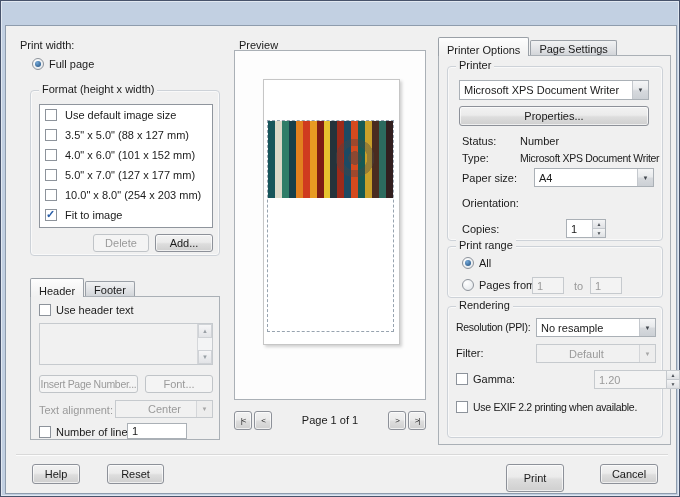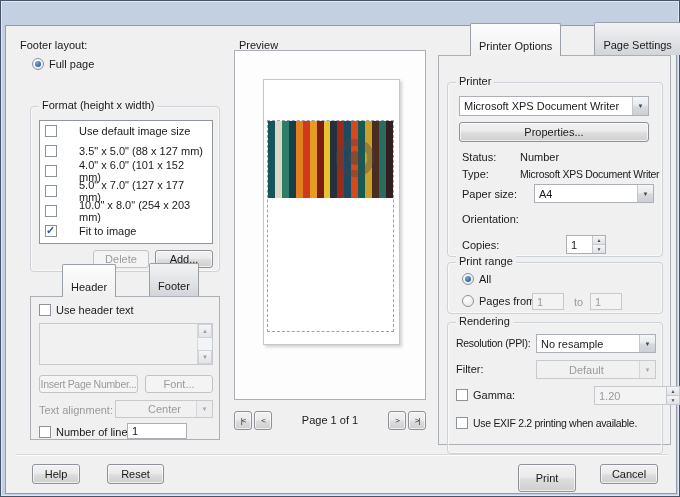--- a/index.html
+++ b/index.html
@@ -23,21 +23,21 @@
 
   .client { position:absolute; left:4px; top:24px; width:672px; height:469px;
             background:#f0f0f0; border:1px solid #8e9cad; }
 
   .label { position:absolute; white-space:nowrap; }
   .dim { color:#9a9a9a; }
   .tight { letter-spacing:-0.3px; font-size:10.5px; }
   .row { position:absolute; display:flex; align-items:center; gap:5px; white-space:nowrap; }
 
   .groupbox { position:absolute; border:1px solid #cdd2d8; border-radius:4px;
-              box-shadow: inset 0 0 0 1px rgba(255,255,255,.6); margin-top: 16px; }
+              box-shadow: inset 0 0 0 1px rgba(255,255,255,.6); }
   .gb-title { position:absolute; top:-8px; left:8px; background:#f0f0f0; padding:0 3px; white-space:nowrap; }
 
   .btn { position:absolute; display:flex; align-items:center; justify-content:center; white-space:nowrap;
          border:1px solid #8d9199; border-radius:3px; color:#1a1a1a;
          background:linear-gradient(180deg,#f2f2f2 0%,#ebebeb 45%,#dddddd 55%,#cfcfcf 100%);
          box-shadow: inset 0 0 0 1px rgba(255,255,255,.65); }
   .btn.disabled { border-color:#c0c4c8; background:#f4f4f4; color:#9a9a9a; box-shadow:none; }
 
   .combo { position:absolute; display:flex; align-items:stretch; background:#fff;
            border:1px solid #aab0b6; }
@@ -58,29 +58,29 @@
 
   .cb { position:relative; width:12px; height:12px; flex:none; background:#fff; border:1px solid #8d939b; }
   .cb.checked::after { content:"\2713"; position:absolute; left:0; top:-2px; font-size:11px; font-weight:bold; color:#2b5fa8; }
 
   .radio { position:relative; width:12px; height:12px; flex:none; border-radius:50%;
            border:1px solid #8d939b; background:radial-gradient(circle at 35% 30%, #ffffff, #e0e4e8); }
   .radio.sel::after { content:""; position:absolute; inset:2px; border-radius:50%;
                       background:radial-gradient(circle at 35% 30%, #74a8d8, #1e4d7c); }
 
   .tabstrip { position:absolute; display:flex; align-items:flex-end; gap:1px; }
-  .tab { display:flex; align-items:flex-start; padding:16px 8px; height:15px; white-space:nowrap;
+  .tab { display:flex; align-items:flex-end; padding:0 8px; height:15px; white-space:nowrap;
          border:1px solid #9aa0a7; border-bottom:none; border-radius:2px 2px 0 0;
-         background:linear-gradient(180deg,#f1f2f3,#e0e2e5 60%,#d2d5d9);margin-left:32px; }
+         background:linear-gradient(180deg,#f1f2f3,#e0e2e5 60%,#d2d5d9); }
   .tab.active { height:19px; margin-bottom:-1px; z-index:2; position:relative;
                 background:linear-gradient(180deg,#fdfdfd,#f0f0f0); }
   .tabpanel { position:absolute; border:1px solid #aab0b6; background:#f0f0f0; }
 
   .listbox { position:absolute; background:#fff; border:1px solid #8f959d; overflow:hidden; }
-  .lb-row { height:20px; display:flex; align-items:center; gap:22px; padding:0 5px; }
+  .lb-row { height:20px; display:flex; align-items:center; gap:8px; padding:0 5px; }
 
   .txtarea { position:absolute; display:flex; background:#f1f1f1; border:1px solid #c6cace; }
   .txtarea .tbody { flex:1; }
   .sb { width:15px; display:flex; flex-direction:column; justify-content:space-between;
         background:#f3f4f5; border-left:1px solid #d5d7da; }
   .sb > div { height:14px; display:flex; align-items:center; justify-content:center; font-size:6px; color:#9aa0a6;
               background:linear-gradient(180deg,#f6f6f7,#e2e4e7); border:1px solid #cfd2d6; }
 
   .previewpanel { position:absolute; background:#fdfdfd; border:1px solid #aab0b6; }
   .page { position:absolute; background:#fff; border:1px solid #c6c6c6; box-shadow:2px 2px 3px rgba(0,0,0,.18); }
@@ -93,21 +93,21 @@
 
   .divider { position:absolute; height:2px; border-top:1px solid #d9d9d9; border-bottom:1px solid #fcfcfc; }
 </style>
 </head>
 <body>
 
 <div class="window">
 
   <div class="client">
 
-    <span class="label" style="left:14px;top:13px">Footer layout:</span>
+    <span class="label" style="left:14px;top:13px">Print width:</span>
 
     <div class="row" style="left:26px;top:32px">
       <span class="radio sel"></span>
       <span>Full page</span>
     </div>
 
     <div class="groupbox" style="left:24px;top:64px;width:190px;height:166px">
       <span class="gb-title">Format (height x width)</span>
       <div class="listbox" style="left:8px;top:13px;width:174px;height:124px">
         <div class="lb-row">
@@ -321,21 +321,21 @@
     </div>
 
     <div class="divider" style="left:10px;top:428px;width:652px"></div>
 
     <div class="btn" style="left:26px;top:438px;width:48px;height:20px">
       <span>Help</span>
     </div>
     <div class="btn" style="left:101px;top:438px;width:57px;height:20px">
       <span>Reset</span>
     </div>
-    <div class="btn" style="left:512px;top:438px;width:58px;height:28px">
+    <div class="btn" style="left:500px;top:438px;width:58px;height:28px">
       <span>Print</span>
     </div>
     <div class="btn" style="left:594px;top:438px;width:58px;height:20px">
       <span>Cancel</span>
     </div>
 
   </div>
 </div>
 
 </body></html>

